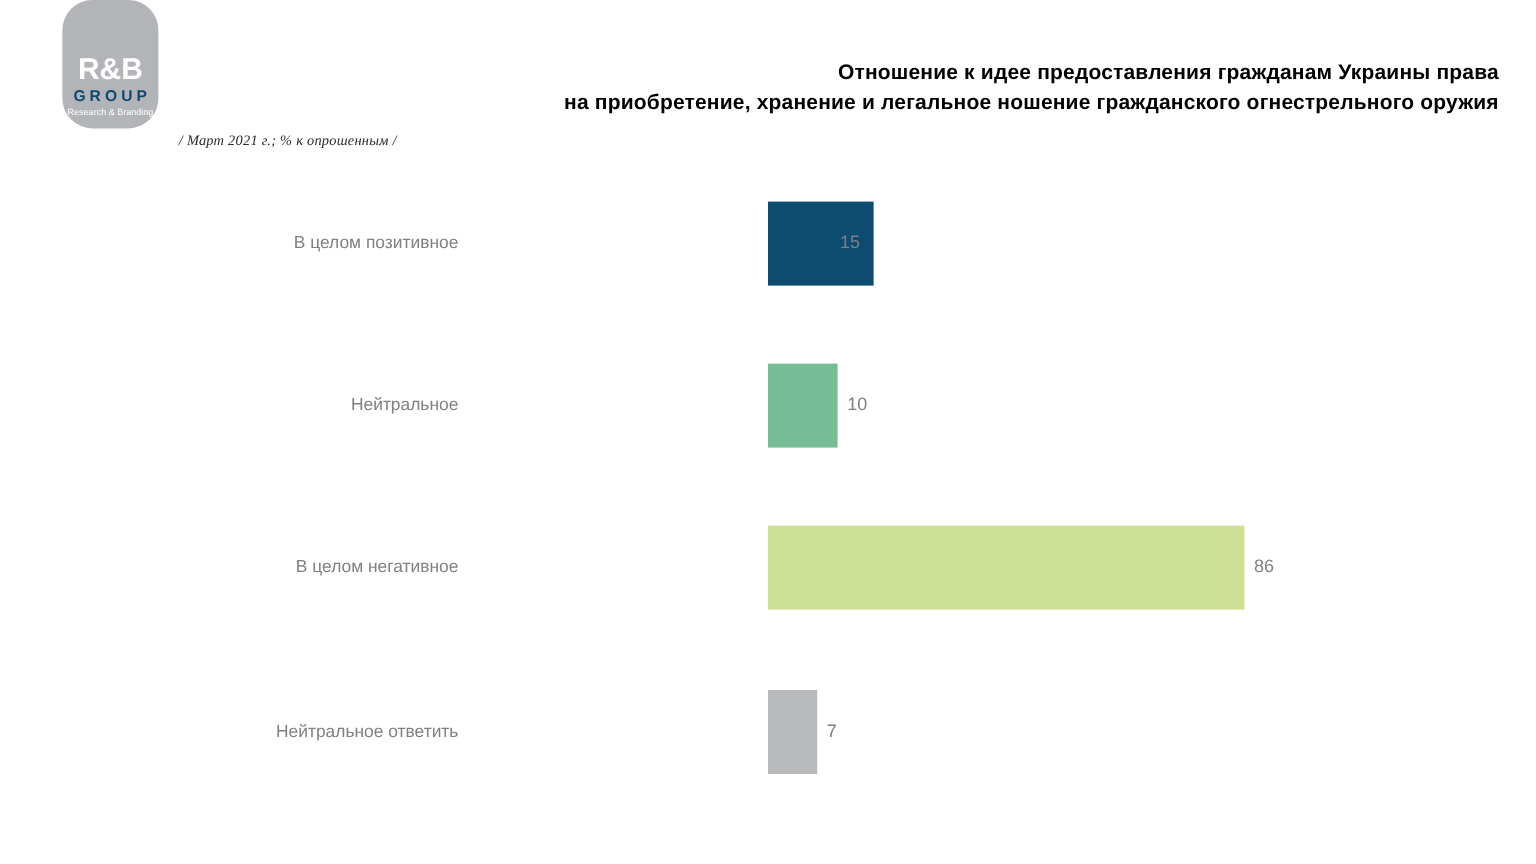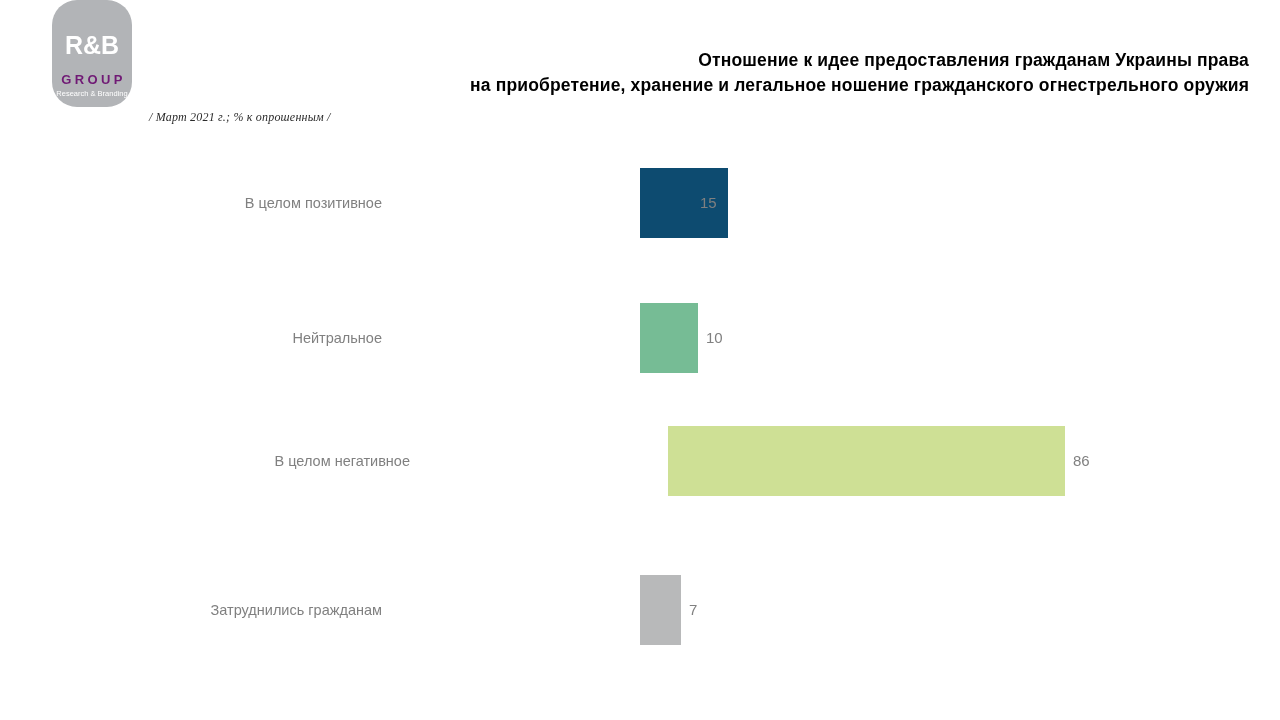--- a/index.html
+++ b/index.html
@@ -39,23 +39,23 @@
     font-weight: 700;
     letter-spacing: 0px;
     line-height: 25px;
     color: #ffffff;
   }
   #logo-group {
     font-size: 13px;
     font-weight: 700;
     letter-spacing: 3.4px;
     line-height: 15px;
-    margin-top: 14px;
+    margin-top: 1px;
     padding-left: 3px;
-    color: #701a75;
+    color: #0c4a6e;
   }
   #logo-tag {
     font-size: 7.5px;
     font-weight: 400;
     line-height: 11px;
     margin-top: 1px;
     color: #ffffff;
   }
 
   
@@ -145,23 +145,23 @@
     <div class="bar-row" style="top: 18px;">
       <div class="cat-label">В целом позитивное</div>
       <div class="bar" style="width: 88px; background: rgb(13, 75, 112);"></div>
       <div class="val-label" style="left: 700px;">15</div>
     </div>
     <div class="bar-row" style="top: 153px;">
       <div class="cat-label">Нейтральное</div>
       <div class="bar" style="width: 58px; background: rgb(118, 188, 149);"></div>
       <div class="val-label" style="left: 706px;">10</div>
     </div>
-    <div class="bar-row" style="top: 276px; margin-left: 28px;">
+    <div class="bar-row" style="top: 288px;">
       <div class="cat-label">В целом негативное</div>
       <div class="bar" style="width: 397px; background: rgb(206, 224, 149);"></div>
       <div class="val-label" style="left: 1045px;">86</div>
     </div>
     <div class="bar-row" style="top: 425px;">
-      <div class="cat-label">Затруднились гражданам</div>
+      <div class="cat-label">Нейтральное ответить</div>
       <div class="bar" style="width: 41px; background: rgb(184, 185, 186);"></div>
       <div class="val-label" style="left: 689px;">7</div>
     </div>
   </div>
 
 </body></html>

